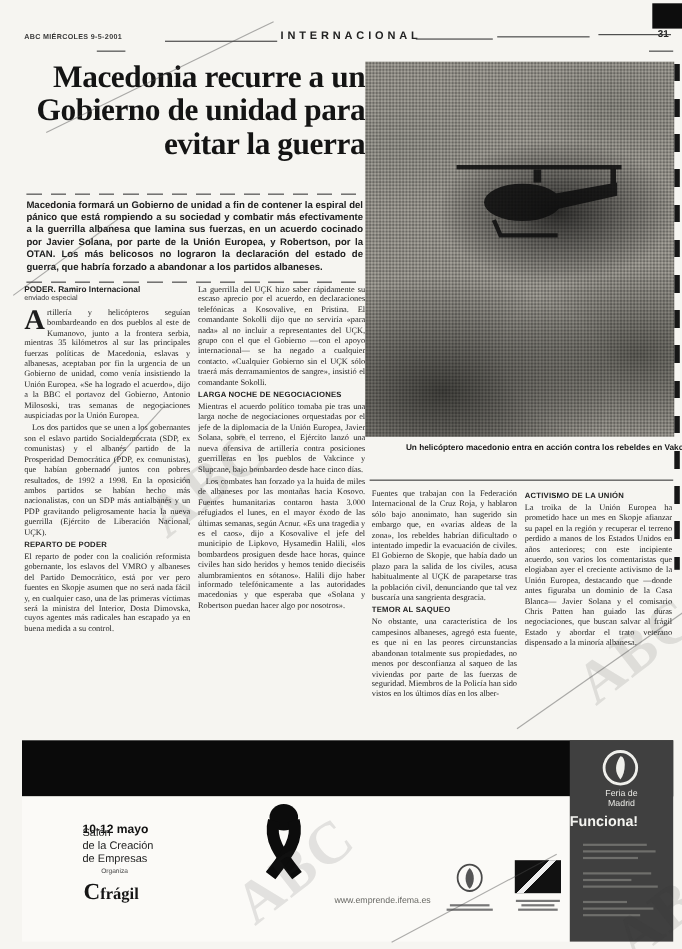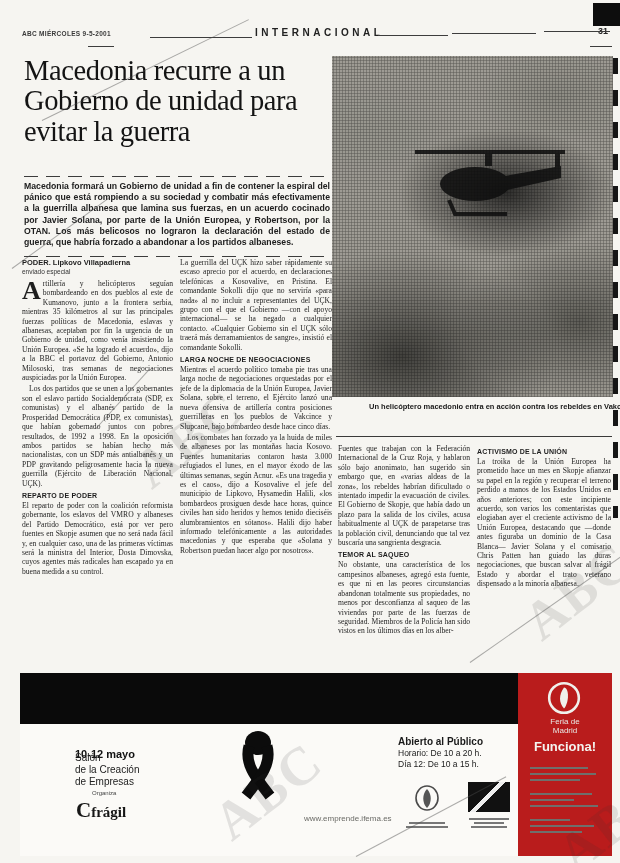--- a/index.html
+++ b/index.html
@@ -12,21 +12,21 @@
   
   .edition { position:absolute; left:22px; top:30px; font:bold 6.5px "Liberation Sans",sans-serif; color:#3a3a3a; letter-spacing:.3px; }
   .section { position:absolute; left:255px; top:27px; width:120px; text-align:right; font:bold 10px "Liberation Sans",sans-serif; letter-spacing:3.5px; color:#222; }
   .pageno  { position:absolute; right:12px; top:26px; font:bold 9px "Liberation Sans",sans-serif; color:#222; }
   .hl { position:absolute; height:1px; background:#3d3d3d; }
   #hl1{left:150px;top:37px;width:102px;} #hl2{left:378px;top:35px;width:70px;}
   #hl3{left:452px;top:33px;width:84px;} #hl4{left:544px;top:31px;width:66px;}
   #hl5{left:88px;top:46px;width:26px;}  #hl6{left:590px;top:46px;width:22px;}
   .corner { position:absolute; right:0; top:3px; width:27px; height:23px; background:#0d0d0d; }
   
-  .headline { position:absolute; left:24px; top:56px; width:308px; font-weight:normal; font-size:28.5px; line-height:1.07; letter-spacing:-.4px; color:#141414; }
+  .headline { position:absolute; left:24px; top:56px; width:308px; font-weight:bold; font-size:28.5px; line-height:1.07; letter-spacing:-.4px; color:#141414;text-align:right; }
   .subhead  { position:absolute; left:24px; top:153px; width:306px; font:bold 12.5px "Liberation Sans",sans-serif; color:#1a1a1a; }
   .dashrule { position:absolute; height:1px; background:repeating-linear-gradient(to right,#3c3c3c 0 14px,transparent 14px 22px); }
   #dr1{left:24px;top:176px;width:306px;} #dr2{left:24px;top:256px;width:306px;}
   .lead { position:absolute; left:24px; top:181px; width:306px; font:bold 8.7px "Liberation Sans",sans-serif; line-height:11.2px; text-align:justify; color:#202020; }
   
   .photo { position:absolute; left:332px; top:56px; width:281px; height:341px; overflow:hidden;
     background:
       radial-gradient(ellipse 150px 90px at 62% 40%, rgba(15,15,15,.78), rgba(15,15,15,0) 72%),
       radial-gradient(ellipse 220px 150px at 25% 88%, rgba(35,35,32,.75), transparent 70%),
       radial-gradient(ellipse 170px 110px at 88% 78%, rgba(55,55,50,.6), transparent 72%),
@@ -63,24 +63,24 @@
   .organiza  { position:absolute; left:72px; top:66px; font:6px "Liberation Sans",sans-serif; color:#444; }
   .camaras   { position:absolute; left:56px; top:74px; font:bold 15px "Liberation Serif",serif; color:#161616; }
   .camaras .bigc { font-size:21px; }
   .ad-url    { position:absolute; left:284px; top:90px; font:8px "Liberation Sans",sans-serif; color:#6a6a66; }
   .crest     { position:absolute; left:394px; top:60px; width:26px; height:34px; }
   .crestbars i, .ifemabars i { display:block; height:2px; background:#777; margin:2px auto 0; }
   .crestbars { position:absolute; left:386px; top:96px; width:42px; }
   .ifemalogo { position:absolute; left:448px; top:58px; width:42px; height:30px; background:#111;
     background-image:linear-gradient(135deg, transparent 44%, #eee 44% 52%, transparent 52%); }
   .ifemabars { position:absolute; left:448px; top:92px; width:42px; }
-  .ad-strip  { position:absolute; left:518px; top:673px; width:94px; height:183px; background:#b91c1c; }
+  .ad-strip  { position:absolute; left:518px; top:673px; width:94px; height:183px; background:#404040; }
   .fm-logo   { position:absolute; left:28px; top:7px; width:36px; height:36px; }
   .fm-name   { position:absolute; left:0; top:44px; width:94px; text-align:center; font:8px "Liberation Sans",sans-serif; line-height:9px; color:#e8e8e4; }
-  .fm-claim  { position:absolute; left:0; top:66px; width:94px; text-align:center; font:bold 13px "Liberation Sans",sans-serif; color:#f4f4f0; }
+  .fm-claim  { position:absolute; left:0; top:66px; width:94px; font:bold 13px "Liberation Sans",sans-serif; color:#f4f4f0; }
   .stripbars { position:absolute; left:12px; top:90px; width:70px; }
   .stripbars i { display:block; height:2px; background:#6f6f6c; margin-top:4px; }
   .stripbars i.gap { background:none; height:4px; }
   
   .wm { position:absolute; font:bold 54px "Liberation Serif",serif; color:rgba(50,50,50,.12); transform:rotate(-38deg); letter-spacing:2px; pointer-events:none; }
   #wm1{left:128px;top:408px;} #wm2{left:518px;top:560px;} #wm3{left:208px;top:760px;} #wm4{left:552px;top:792px;}
   .scr { position:absolute; height:1px; background:rgba(75,75,75,.45); transform-origin:left center; pointer-events:none; }
   #s1{left:42px;top:120px;width:230px;transform:rotate(-26deg);}
   #s2{left:12px;top:268px;width:120px;transform:rotate(-36deg);}
   #s3{left:96px;top:428px;width:80px;transform:rotate(-48deg);}
@@ -119,21 +119,21 @@
     </svg>
     <div class="dots"></div>
   </div>
   <div class="edgedash"></div>
   <div class="caption">Un helicóptero macedonio entra en acción contra los rebeldes en Vakcince</div>
   <div id="caprule"></div>
 
   <div class="col" id="c1">
     <div class="byline">
       <span>PODER.</span>
-      <span>Lipkovo Villapadierna</span>
+      <span>Ramiro Internacional</span>
     </div>
     <div class="byrole">enviado especial</div>
     <p class="noindent"><span class="dropcap">A</span><span>rtillería y helicópteros seguían bombardeando en dos pueblos al este de Kumanovo, junto a la frontera serbia, mientras 35 kilómetros al sur las principales fuerzas políticas de Macedonia, eslavas y albanesas, aceptaban por fin la urgencia de un Gobierno de unidad, como venía insistiendo la Unión Europea. «Se ha logrado el acuerdo», dijo a la BBC el portavoz del Gobierno, Antonio Milososki, tras semanas de negociaciones auspiciadas por la Unión Europea.</span></p>
     <p>Los dos partidos que se unen a los gobernantes son el eslavo partido Socialdemócrata (SDP, ex comunistas) y el albanés partido de la Prosperidad Democrática (PDP, ex comunistas), que habían gobernado juntos con pobres resultados, de 1992 a 1998. En la oposición ambos partidos se habían hecho más nacionalistas, con un SDP más antialbanés y un PDP gravitando peligrosamente hacia la nueva guerrilla (Ejército de Liberación Nacional, UÇK).</p>
     <div class="kicker">REPARTO DE PODER</div>
     <p class="noindent">El reparto de poder con la coalición reformista gobernante, los eslavos del VMRO y albaneses del Partido Democrático, está por ver pero fuentes en Skopje asumen que no será nada fácil y, en cualquier caso, una de las primeras víctimas será la ministra del Interior, Dosta Dimovska, cuyos agentes más radicales han escapado ya en buena medida a su control.</p>
   </div>
 
   <div class="col" id="c2">
     <p class="noindent">La guerrilla del UÇK hizo saber rápidamente su escaso aprecio por el acuerdo, en declaraciones telefónicas a Kosovalive, en Pristina. El comandante Sokolli dijo que no serviría «para nada» al no incluir a representantes del UÇK, grupo con el que el Gobierno —con el apoyo internacional— se ha negado a cualquier contacto. «Cualquier Gobierno sin el UÇK sólo traerá más derramamientos de sangre», insistió el comandante Sokolli.</p>
@@ -163,25 +163,20 @@
     <div class="ad-salon">
       <div>Salón</div>
       <div>de la Creación</div>
       <div>de Empresas</div>
     </div>
     <svg class="ribbon" viewBox="0 0 52 70">
       <ellipse cx="26" cy="13" rx="13" ry="12" fill="#0c0c0c"></ellipse>
       <path d="M17 16 C12 34 24 48 38 66" stroke="#0c0c0c" stroke-width="11" fill="none"></path>
       <path d="M35 16 C40 34 28 48 14 66" stroke="#0c0c0c" stroke-width="11" fill="none"></path>
     </svg>
-    <div class="ad-open">
-      <b>Abierto al Público</b><br>
-      <span>Horario: De 10 a 20 h.</span><br>
-      <span>Día 12: De 10 a 15 h.</span>
-    </div>
     <div class="organiza">Organiza</div>
     <div class="camaras"><span class="bigc">C</span><span>frágil</span></div>
     <div class="ad-url">www.emprende.ifema.es</div>
     <svg class="crest" viewBox="0 0 26 34">
       <ellipse cx="13" cy="14" rx="11" ry="12" fill="none" stroke="#4a4a4a" stroke-width="1.6"></ellipse>
       <path d="M13 5 C8 10 8 19 13 24 C18 19 18 10 13 5Z" fill="#555"></path>
     </svg>
     <div class="crestbars">
         <i style="width:36px"></i>
         <i style="width:42px"></i>

